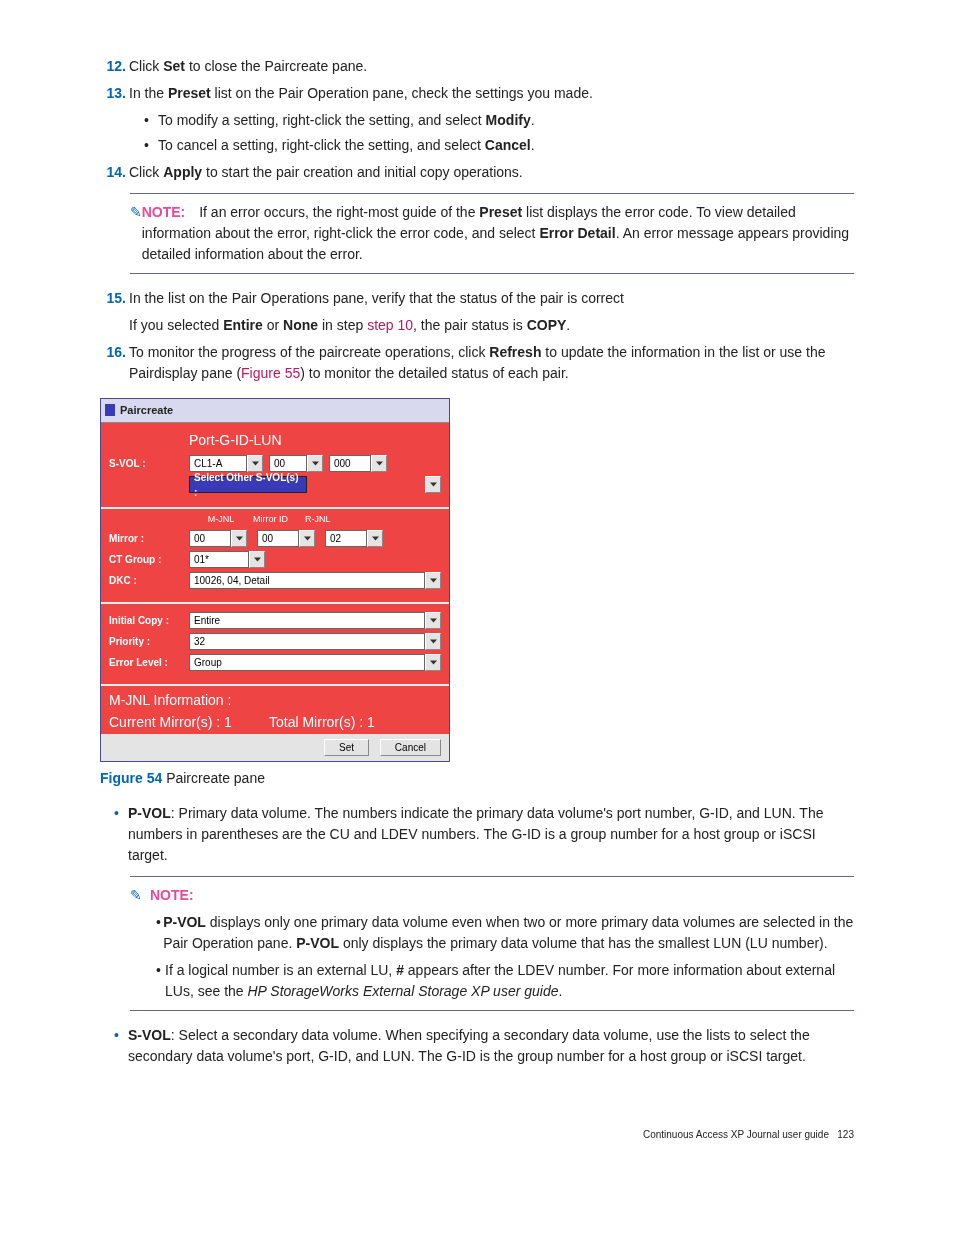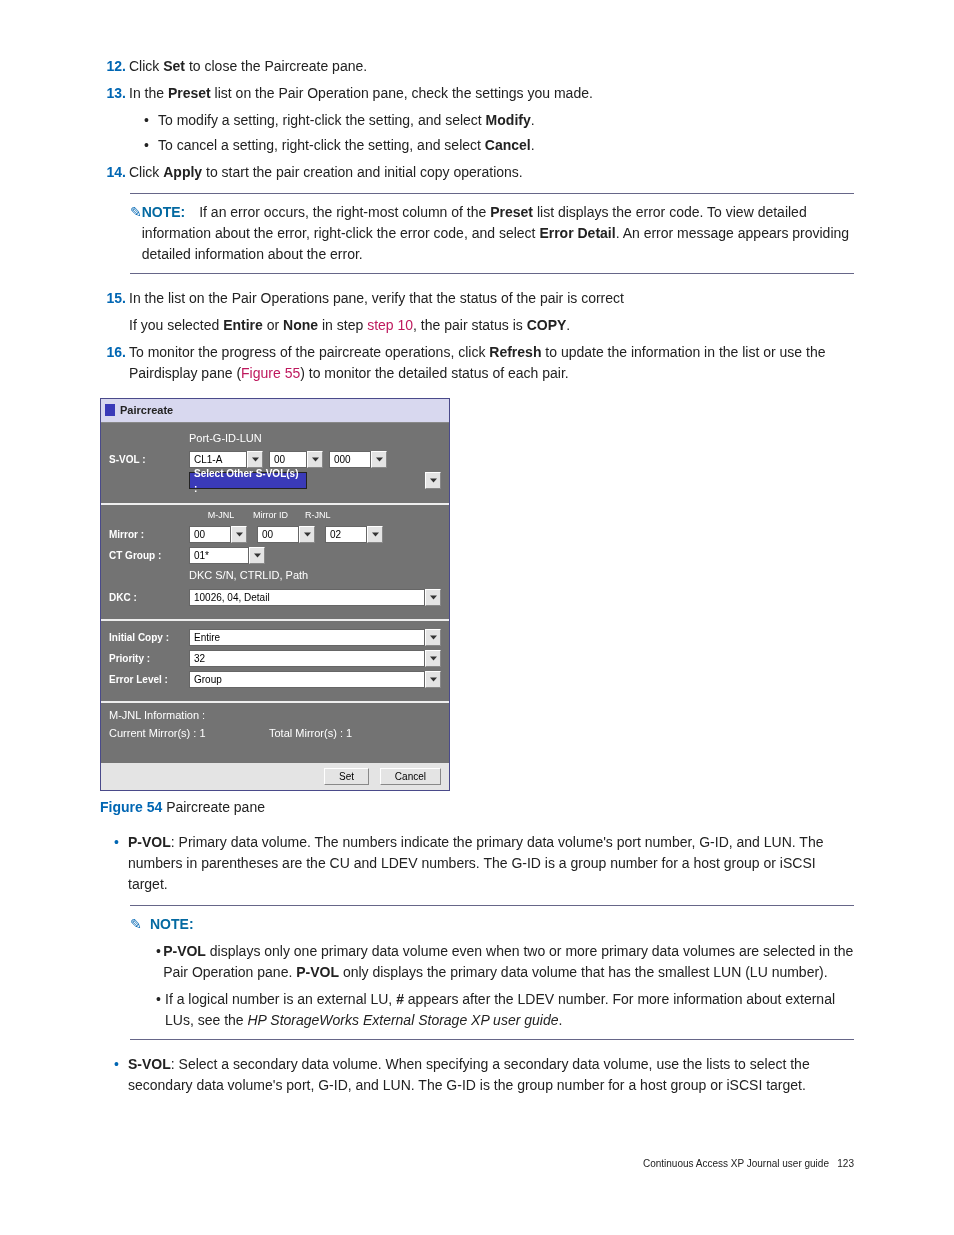--- a/index.html
+++ b/index.html
@@ -16,48 +16,48 @@
   .num { color:#0066b3; font-weight:bold; width: 26px; flex-shrink:0; text-align:right; margin-right:3px; }
   .body-txt { flex:1; }
   .sub-ul { margin-left: 44px; }
   .sub-ul .brow { display:flex; margin:4px 0; }
   .sub-ul .bdot { width:14px; flex-shrink:0; color:#222; }
   .indent15 { margin-left:29px; margin-top:6px; }
   .note-sep { border:none; border-top:1px solid #668; margin:10px 0 8px 30px; }
   .note-sep2 { border:none; border-top:1px solid #668; margin:8px 0 14px 30px; }
   .note-head { display:flex; margin-left:30px; }
   .note-icon { width:20px; color:#0066b3; font-size:14px; }
-  .note-label { color:#0369a1; font-weight:bold; margin-right:10px;text-align:center; }
+  .note-label { color:#ec4899; font-weight:bold; margin-right:10px;text-align:center; }
   .note-body { margin-left:56px; }
   .fig-caption { margin:6px 0 14px 0; }
   .fig-label { color:#0066b3; font-weight:bold; }
   .blue-link { color:#be185d; }
   b { font-weight:bold; }
   .footer { text-align:right; font-size:10px; margin-top:60px; }
 
   
   .paircreate {
     width: 348px;
     border: 1px solid #4a4a8a;
-    background: #737373;
+    background: #ef4444;
     font-family: Tahoma, Arial, sans-serif;
     font-size: 10px;
     color: #fff;
     margin: 14px 16px 4px 0;
   }
   .pc-title {
     display:flex; align-items:center; background:#d8d8ef; padding:3px 4px;
     border-bottom:1px solid #888;
   }
   .pc-title .sq { width:10px; height:12px; background:#3a3ab8; margin-right:5px; }
   .pc-title .t { color:#222; font-weight:bold; font-size:11px; }
   .pc-section { border-top:2px solid #eee; padding:4px 8px 10px 8px; }
   .pc-row { display:flex; align-items:center; margin:3px 0; min-height:18px; }
   .pc-lab { width:80px; font-weight:bold; color:#fff; flex-shrink:0; font-size:10px; }
-  .pc-sub { font-size:11px; color:#fff; margin-bottom:1px; }
+  .pc-sub { font-size:14px; color:#fff; margin-bottom:1px; }
   .fld { background:#fff; border:1px solid #666; color:#000; height:15px; display:inline-flex; align-items:center; padding:0 4px; font-size:10px; }
   .dd { background:#e4e4e4; border:1px solid #888; border-left:1px solid #fff; border-top:1px solid #fff; width:14px; height:15px; display:inline-flex; align-items:center; justify-content:center; }
   .dd svg { width:7px; height:5px; }
   .btn { background:#e4e4e4; border:1px solid #888; border-left:1px solid #fff; border-top:1px solid #fff; color:#000; padding:2px 14px; font-size:10px; }
   .pc-footer { background:#e4e4e4; padding:6px 8px; text-align:right; }
   .pc-footer .btn { margin-left:8px; }
   .triple-head { display:flex; margin-left:80px; font-size:9px; color:#fff; gap:0; }
   .triple-head span:nth-child(1){ width:64px;text-align:center; }
   .triple-head span:nth-child(2){ width:52px; }
   .triple-head span:nth-child(3){ width:64px; }
@@ -94,21 +94,21 @@
   <span class="body-txt">
     <span>Click </span><b>Apply</b><span> to start the pair creation and initial copy operations.</span>
   </span>
 </div>
 
 <hr class="note-sep">
 <div class="note-head">
   <span class="note-icon">✎</span>
   <span>
     <span class="note-label">NOTE:</span>
-    <span>If an error occurs, the right-most column of the </span><b>Preset</b><span> list displays the error code. To view detailed information about the error, right-click the error code, and select </span><b>Error Detail</b><span>. An error message appears providing detailed information about the error.</span>
+    <span>If an error occurs, the right-most guide of the </span><b>Preset</b><span> list displays the error code. To view detailed information about the error, right-click the error code, and select </span><b>Error Detail</b><span>. An error message appears providing detailed information about the error.</span>
   </span>
 </div>
 <hr class="note-sep2">
 
 <div class="ol-row">
   <span class="num">15.</span>
   <span class="body-txt">In the list on the Pair Operations pane, verify that the status of the pair is correct</span>
 </div>
 <div class="indent15">
   <span>If you selected </span><b>Entire</b><span> or </span><b>None</b><span> in step </span><span class="blue-link">step 10</span><span>, the pair status is </span><b>COPY</b><span>.</span>
@@ -199,24 +199,20 @@
     <div class="pc-row">
       <span class="pc-lab">CT Group :</span>
       <span class="fld" style="width:50px">01*</span>
         <span class="dd">
           <svg viewBox="0 0 10 6">
             <path d="M0 0 L10 0 L5 6 Z" fill="#333"></path>
           </svg>
         </span>
     </div>
     <div class="pc-row">
-        <span class="pc-lab"></span>
-        <span class="pc-sub">DKC S/N, CTRLID, Path</span>
-      </div>
-    <div class="pc-row">
       <span class="pc-lab">DKC :</span>
       <span class="fld" style="flex:1">10026, 04, Detail</span>
         <span class="dd">
           <svg viewBox="0 0 10 6">
             <path d="M0 0 L10 0 L5 6 Z" fill="#333"></path>
           </svg>
         </span>
     </div>
   </div>
 
@@ -243,21 +239,21 @@
       <span class="pc-lab">Error Level :</span>
       <span class="fld" style="flex:1">Group</span>
         <span class="dd">
           <svg viewBox="0 0 10 6">
             <path d="M0 0 L10 0 L5 6 Z" fill="#333"></path>
           </svg>
         </span>
     </div>
   </div>
 
-  <div class="pc-section" style="padding-bottom:21px">
+  <div class="pc-section" style="padding-bottom:0">
     <div class="pc-sub">M-JNL Information :</div>
     <div style="display:flex">
       <span class="pc-sub" style="width:160px">Current Mirror(s) :   1</span>
       <span class="pc-sub">Total Mirror(s) :   1</span>
     </div>
   </div>
 
   <div class="pc-footer">
     <span class="btn">Set</span>
     <span class="btn">Cancel</span>

